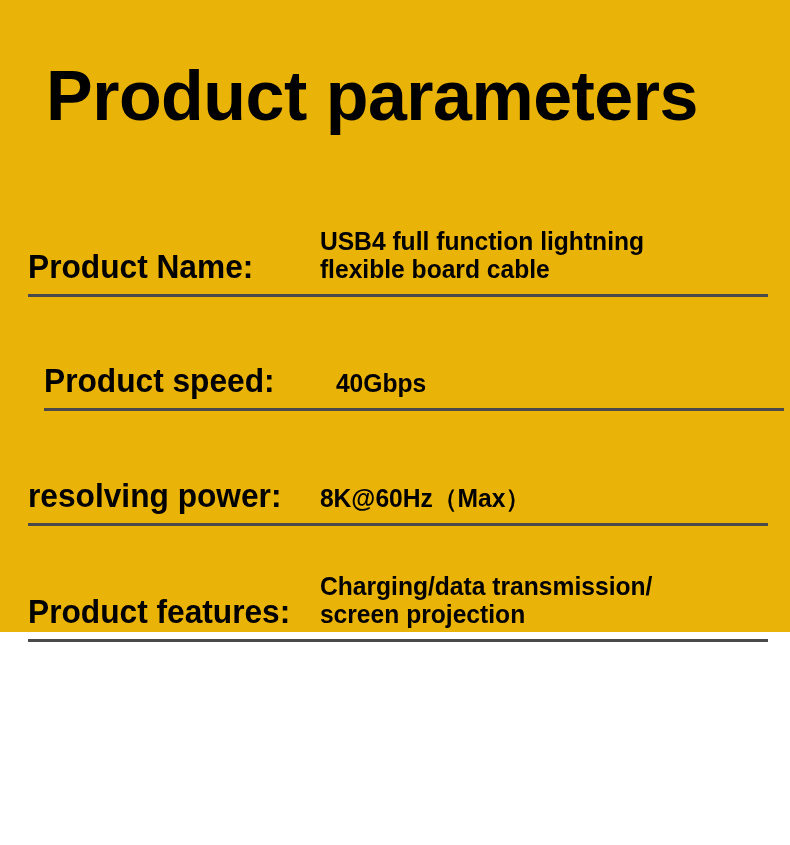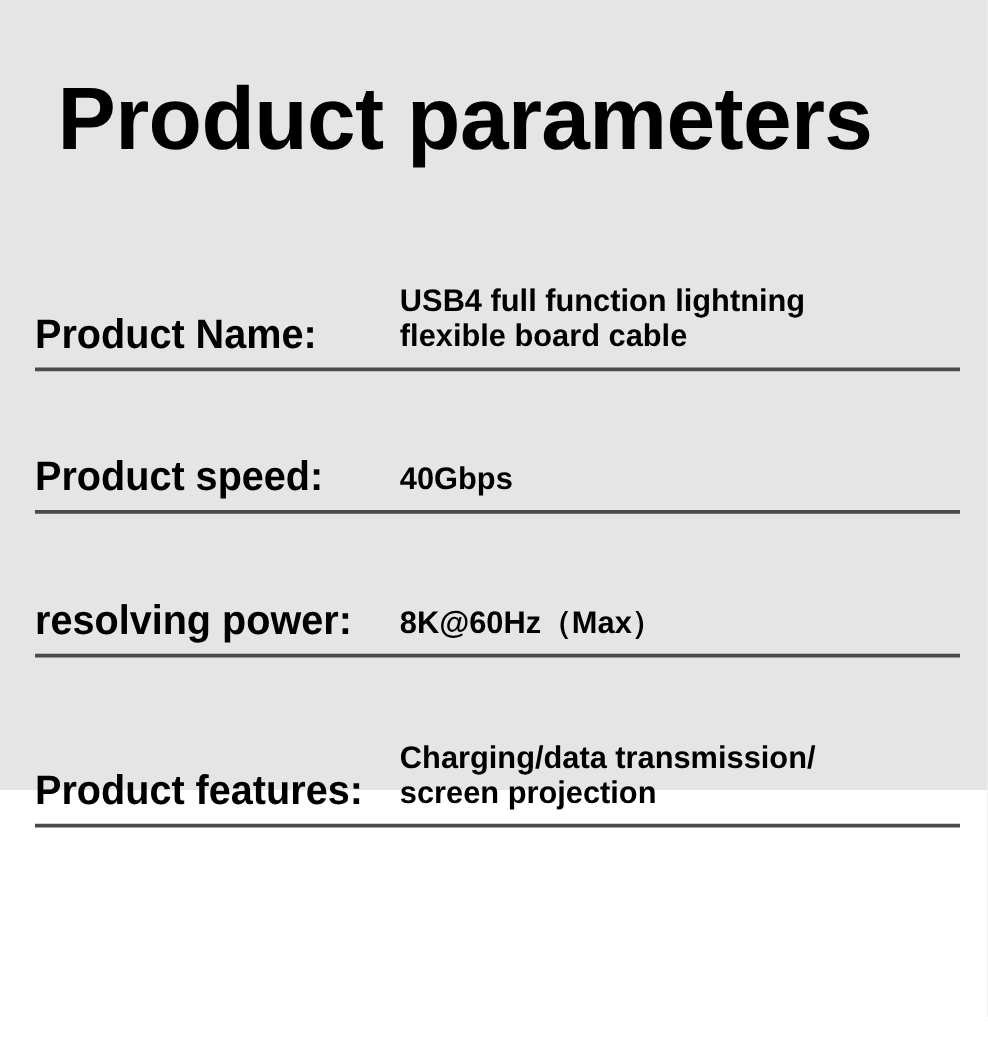--- a/index.html
+++ b/index.html
@@ -11,21 +11,21 @@
     height: 845px;
     background: #ffffff;
     font-family: "Liberation Sans", "DejaVu Sans", sans-serif;
     overflow: hidden;
   }
 
   .page {
     position: relative;
     width: 790px;
     height: 632px;
-    background: #e5e5e5;
+    background: #eab308;
     box-sizing: border-box;
   }
 
   
   .title {
     position: absolute;
     left: 46px;
     top: 58px;
     width: 700px;
     font-size: 71px;
@@ -51,23 +51,23 @@
     width: 740px;
     box-sizing: border-box;
     display: flex;
     align-items: flex-end;
     border-bottom: 3px solid #4a4a4c;
     font-weight: bold;
   }
 
   .spec-row.r1 { height: 79px; }
   .spec-row.r2 { height: 115px; }
-  .spec-row.r3 { height: 114px; }
+  .spec-row.r3 { height: 114px; margin-left: 16px; }
   .spec-row.r4 { height: 115px; justify-content: space-between; }
-  .spec-row.r5 { height: 116px; margin-top: 20px; }
+  .spec-row.r5 { height: 116px; }
 
   .spec-label {
     flex: 0 0 auto;
     width: 285px;
     font-size: 33px;
     line-height: 36px;
     color: #000000;
     white-space: nowrap;
     padding-bottom: 9px;
     transform: scaleX(0.96);

